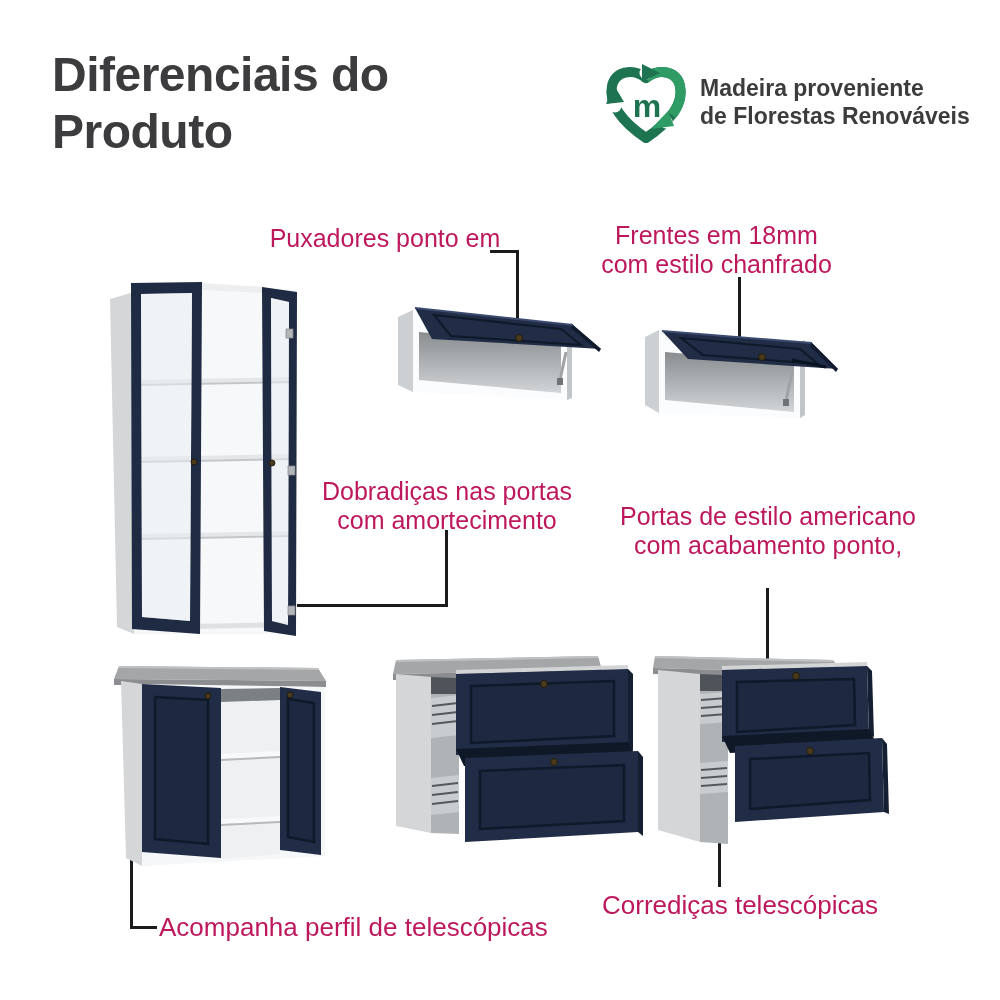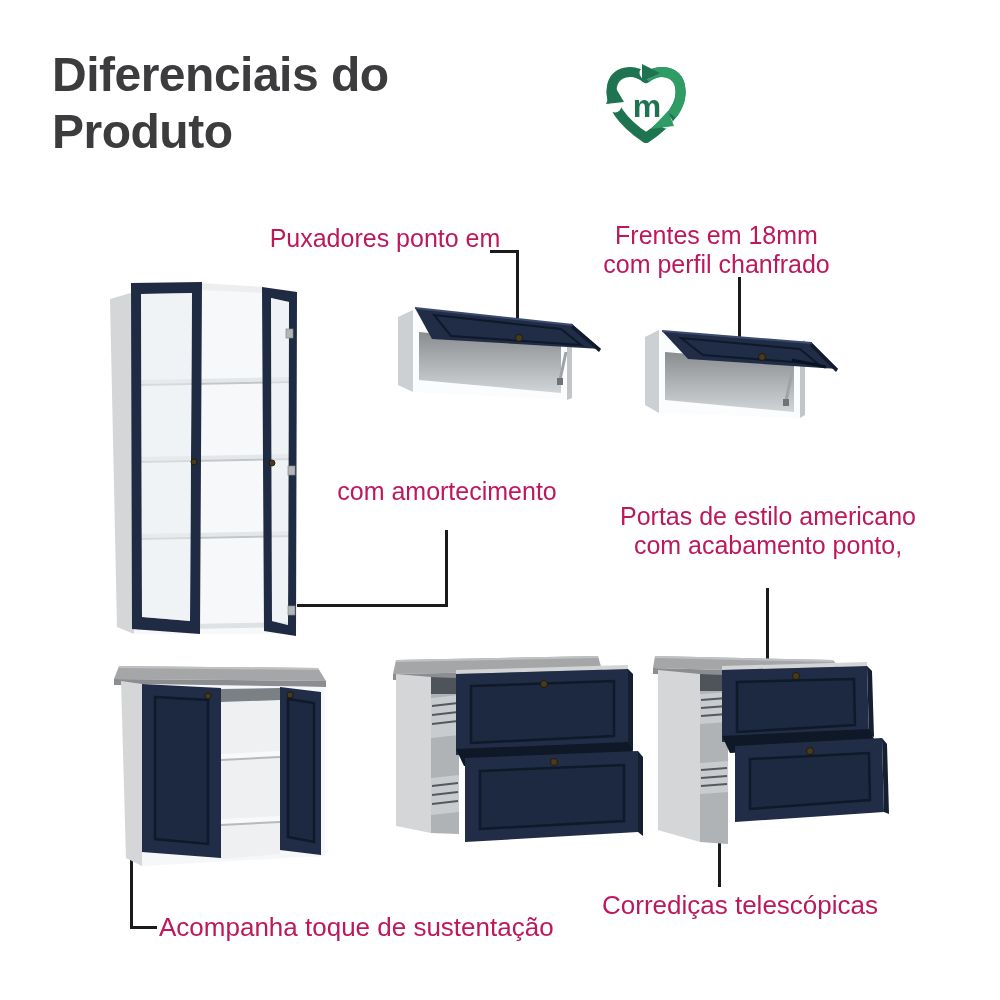--- a/index.html
+++ b/index.html
@@ -26,37 +26,42 @@
     <path d="M 44 78 C 20 62, 6 43, 10 26 C 13 12, 30 7, 44 18 C 58 7, 75 12, 78 26 C 82 43, 68 62, 44 78 Z" fill="none" stroke="#1e7450" stroke-width="10" stroke-linejoin="round"></path>
     <path d="M 44 18 C 58 7, 75 12, 78 26 C 80 36, 77 46, 70 55" fill="none" stroke="#2e9c64" stroke-width="10"></path>
     <circle cx="44" cy="13" r="6.5" fill="#ffffff"></circle>
     <circle cx="64" cy="62" r="6.5" fill="#ffffff"></circle>
     <circle cx="13" cy="46" r="6.5" fill="#ffffff"></circle>
     <polygon points="40,4 58,13 40,22" fill="#1e7450"></polygon>
     <polygon points="66,51 72,66 49,69" fill="#2e9c64"></polygon>
     <polygon points="4,44 22,42 12,25" fill="#1e7450"></polygon>
     <text x="45" y="57" font-size="32" font-weight="bold" fill="#1e7450" text-anchor="middle" font-family="Liberation Sans, sans-serif">m</text>
   </svg>
+  <div class="abs badge-text">
+    <div>Madeira proveniente</div>
+    <div>de Florestas Renováveis</div>
+  </div>
 
   <div class="abs callout" style="left:245px;top:224px;width:280px">
     <div>Puxadores ponto em</div>
   </div>
   <div class="abs callout" style="left:574px;top:221px;width:285px">
     <div>Frentes em 18mm</div>
-    <div>com perfil chanfrado</div>
+    <div>com estilo chanfrado</div>
   </div>
   <div class="abs callout" style="left:307px;top:477px;width:280px">
+    <div>Dobradiças nas portas</div>
     <div>com amortecimento</div>
   </div>
   <div class="abs callout" style="left:613px;top:502px;width:310px">
     <div>Portas de estilo americano</div>
     <div>com acabamento ponto,</div>
   </div>
   <div class="abs callout left big" style="left:159px;top:913px;width:470px">
-    <div>Acompanha toque de sustentação</div>
+    <div>Acompanha perfil de telescópicas</div>
   </div>
   <div class="abs callout big" style="left:585px;top:891px;width:310px">
     <div>Corrediças telescópicas</div>
   </div>
 
   <div class="cline" style="left:490px;top:250px;width:29px;height:3px"></div>
   <div class="cline" style="left:516px;top:250px;width:3px;height:88px"></div>
   <div class="cline" style="left:738px;top:277px;width:3px;height:68px"></div>
   <div class="cline" style="left:445px;top:530px;width:3px;height:77px"></div>
   <div class="cline" style="left:297px;top:604px;width:151px;height:3px"></div>

